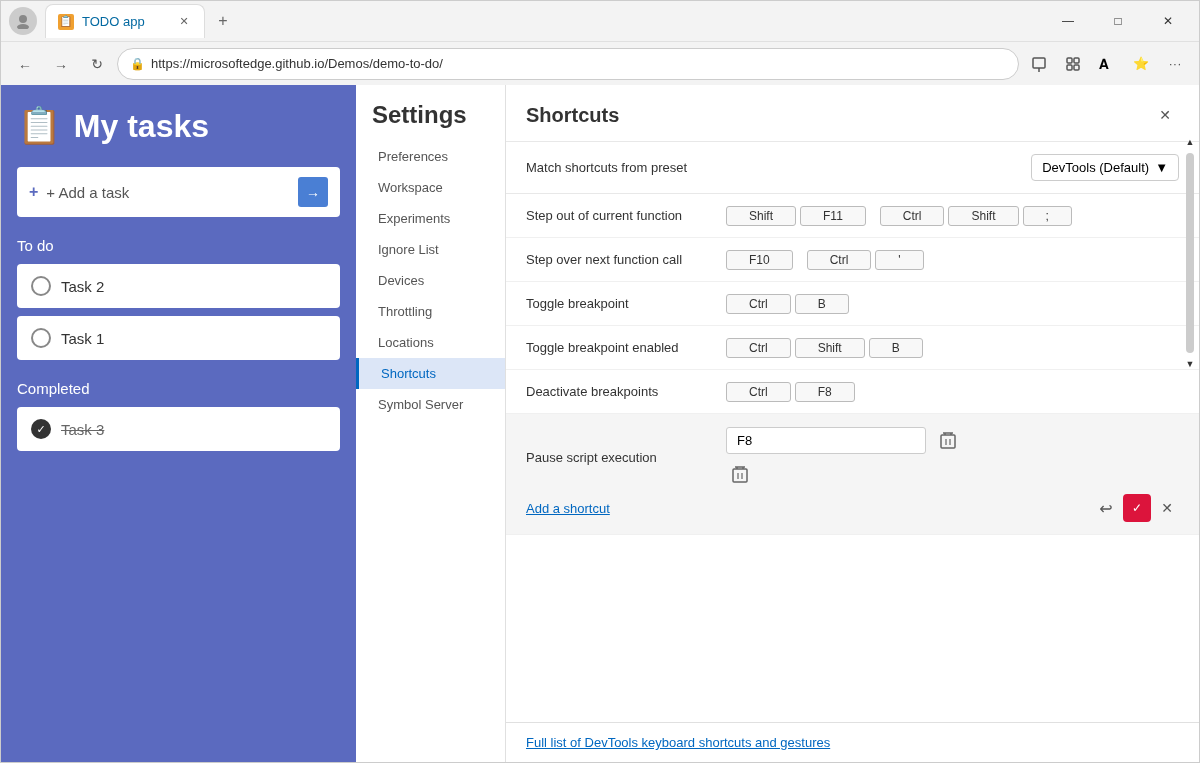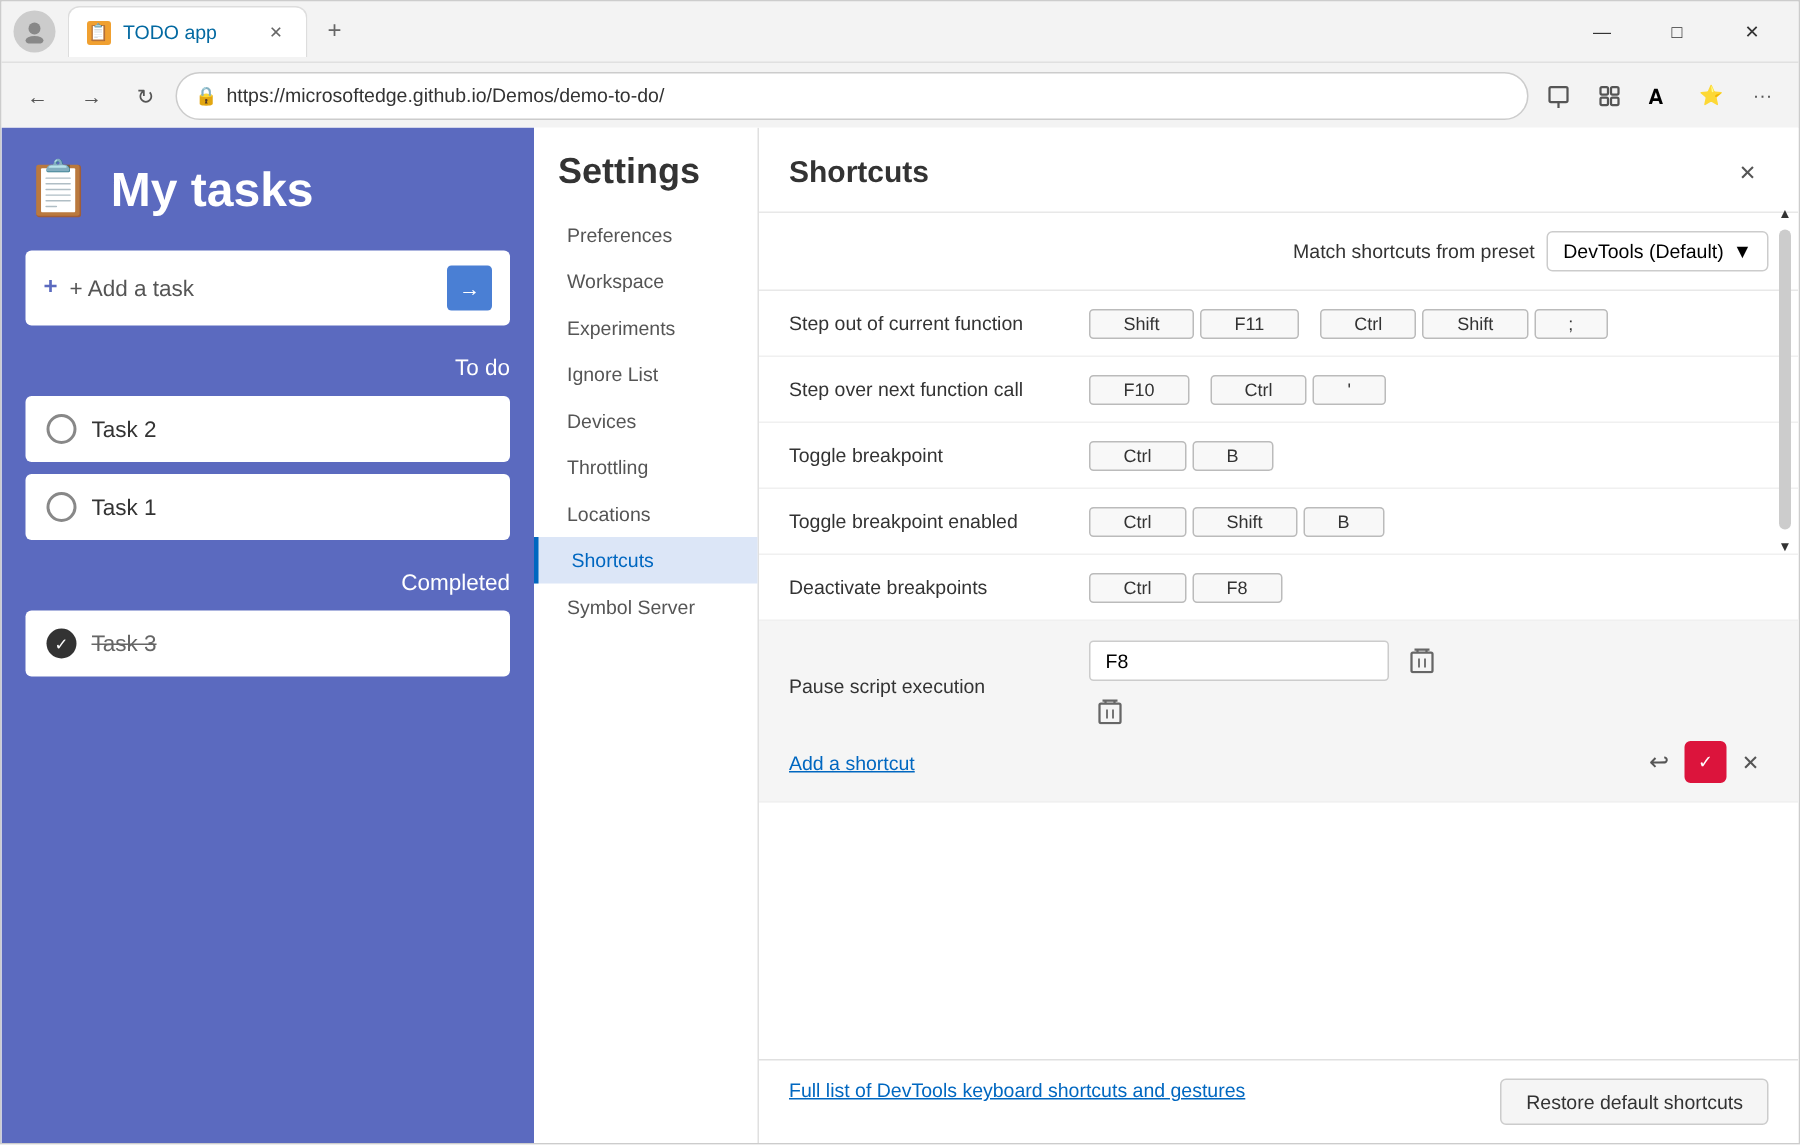--- a/index.html
+++ b/index.html
@@ -34,41 +34,41 @@
     
     .todo-sidebar { width: 355px; background: #5b6abf; display: flex; flex-direction: column; padding: 20px 16px; flex-shrink: 0; }
     .todo-header { display: flex; align-items: center; gap: 12px; margin-bottom: 20px; }
     .todo-icon { font-size: 36px; }
     .todo-title { font-size: 32px; font-weight: bold; color: white; }
     .add-task-row { display: flex; align-items: center; background: white; border-radius: 4px; padding: 10px 12px; margin-bottom: 20px; gap: 8px; }
     .add-task-plus { color: #5b6abf; font-size: 16px; font-weight: bold; }
     .add-task-text { flex: 1; color: #555; font-size: 15px; }
     .add-task-arrow { width: 30px; height: 30px; background: #4a7fd4; border-radius: 3px; display: flex; align-items: center; justify-content: center; color: white; font-size: 14px; }
 
-    .section-title { color: white; text-align: right; font-size: 15px; margin-bottom: 10px; }
+    .section-title { color: white; text-align: left; font-size: 15px; margin-bottom: 10px; }
     .task-item { background: white; border-radius: 4px; padding: 12px 14px; margin-bottom: 8px; display: flex; align-items: center; gap: 10px; }
     .task-circle { width: 20px; height: 20px; border-radius: 50%; border: 2px solid #888; flex-shrink: 0; }
     .task-text { font-size: 15px; color: #333; }
     .task-text.completed { text-decoration: line-through; color: #666; }
     .task-check { width: 20px; height: 20px; border-radius: 50%; background: #333; display: flex; align-items: center; justify-content: center; color: white; font-size: 11px; flex-shrink: 0; }
 
     
     .settings-panel { display: flex; flex: 1; overflow: hidden; }
     .settings-nav { width: 150px; background: white; padding: 16px 0; border-right: 1px solid #e0e0e0; flex-shrink: 0; }
     .settings-title { font-size: 24px; font-weight: 600; color: #333; padding: 0 16px 12px; }
     .settings-nav-item { padding: 8px 22px; cursor: pointer; color: #555; font-size: 13px; }
     .settings-nav-item.active { background: #dce6f7; border-left: 3px solid #0067c0; color: #0067c0; font-weight: 500; }
 
     
     .shortcuts-content { flex: 1; background: white; display: flex; flex-direction: column; overflow: hidden; position: relative; }
     .shortcuts-header { display: flex; align-items: center; justify-content: space-between; padding: 16px 20px 12px; border-bottom: 1px solid #e8e8e8; }
     .shortcuts-title { font-size: 20px; font-weight: 600; color: #333; }
     .shortcuts-close { width: 28px; height: 28px; border-radius: 50%; display: flex; align-items: center; justify-content: center; cursor: pointer; color: #555; font-size: 14px; }
 
-    .preset-row { display: flex; align-items: center; justify-content: flex-end; padding: 12px 20px; gap: 8px; border-bottom: 1px solid #e8e8e8; }
+    .preset-row { display: flex; align-items: center; justify-content: space-between; padding: 12px 20px; gap: 8px; border-bottom: 1px solid #e8e8e8; }
     .preset-label { font-size: 13px; color: #333; }
     .preset-select { padding: 5px 10px; border: 1px solid #ccc; border-radius: 4px; font-size: 13px; cursor: pointer; background: white; display: flex; align-items: center; gap: 6px; }
 
     .shortcuts-list { flex: 1; overflow-y: auto; padding: 0; }
     .shortcut-row { display: flex; align-items: center; padding: 10px 20px; border-bottom: 1px solid #f0f0f0; min-height: 44px; }
     .shortcut-row.editing { background: #f5f5f5; flex-direction: column; align-items: flex-start; padding: 12px 20px; }
     .shortcut-name { width: 200px; font-size: 13px; color: #333; flex-shrink: 0; }
     .shortcut-keys { display: flex; flex-wrap: wrap; gap: 4px; align-items: center; flex: 1; }
     .key-badge { padding: 2px 22px; border: 1px solid #bbb; border-radius: 3px; font-size: 12px; background: #f8f8f8; color: #333; }
 
@@ -314,18 +314,17 @@
                 <div class="confirm-btn" style="background:#dc143c;border:2px solid #dc143c;border-radius:4px;width:28px;height:28px;display:flex;align-items:center;justify-content:center;color:white;cursor:pointer;">✓</div>
                 <div class="cancel-edit-btn" style="font-size:14px;color:#555;">✕</div>
               </div>
             </div>
           </div>
 
         </div>
 
         <div class="shortcuts-footer">
           <span class="footer-link">Full list of DevTools keyboard shortcuts and gestures</span>
-          <button class="restore-btn">Restore default shortcuts</button>
         </div>
       </div>
     </div>
   </div>
 </div>
 
 </body></html>

